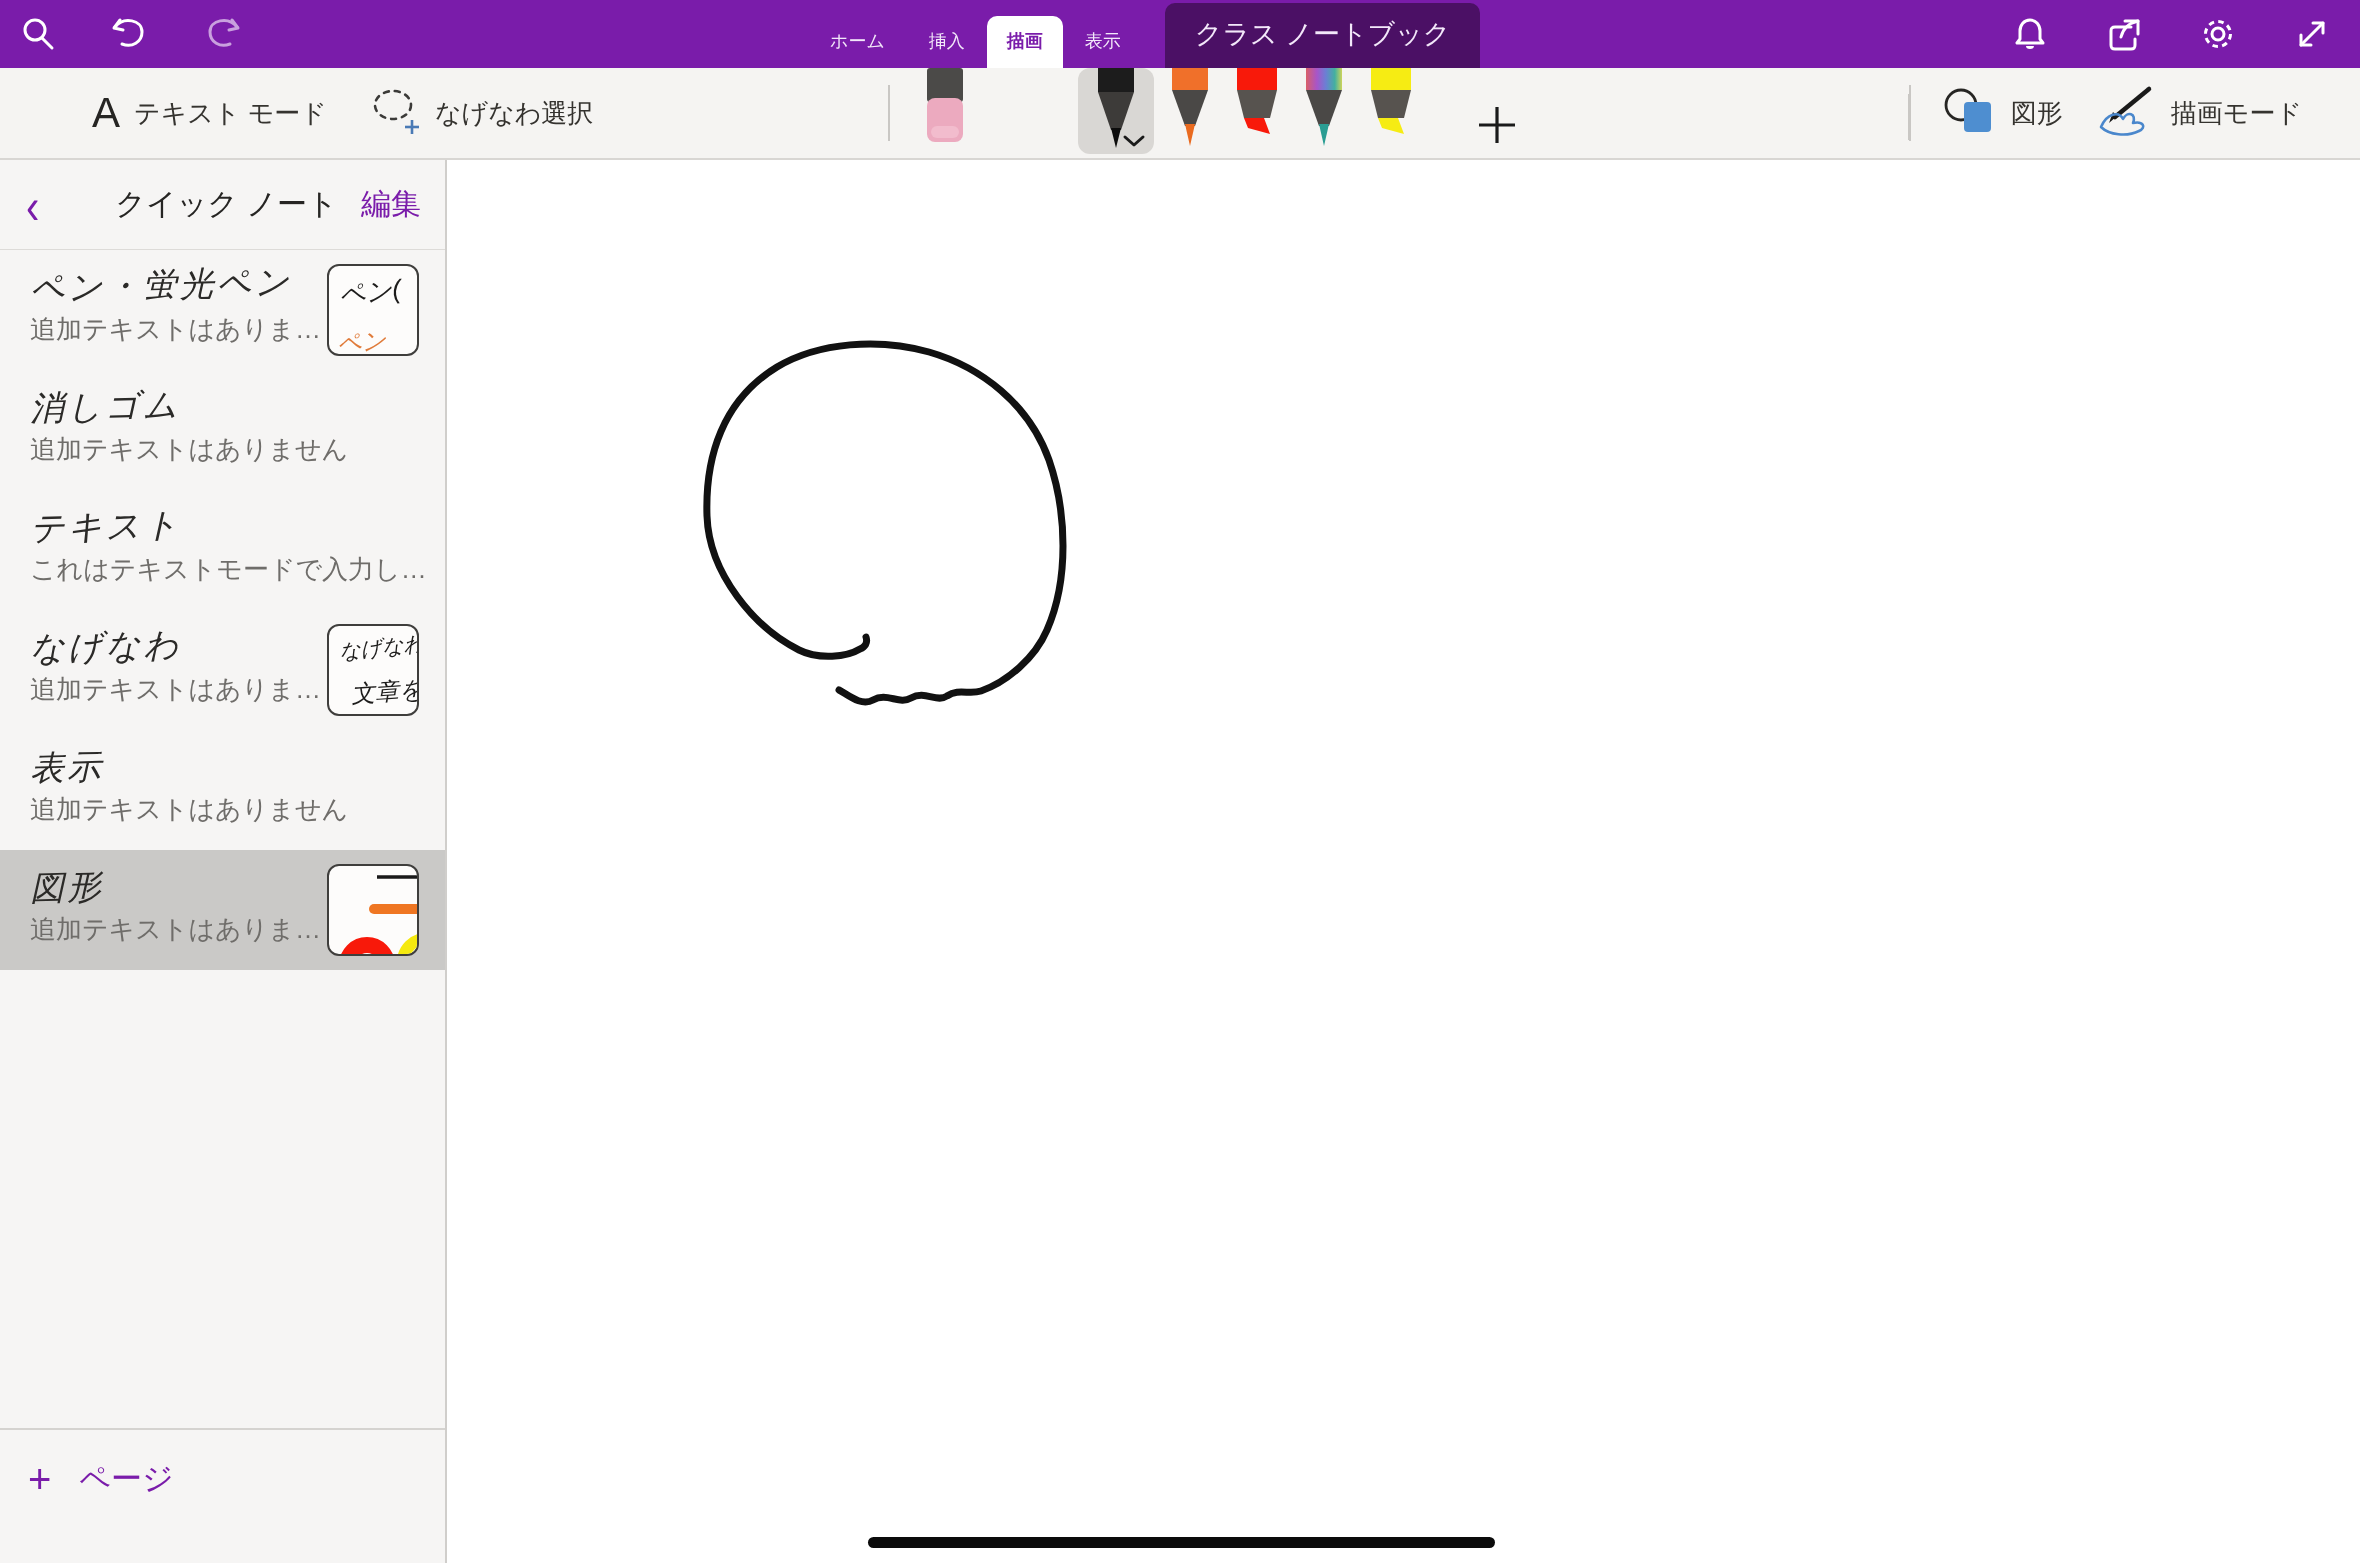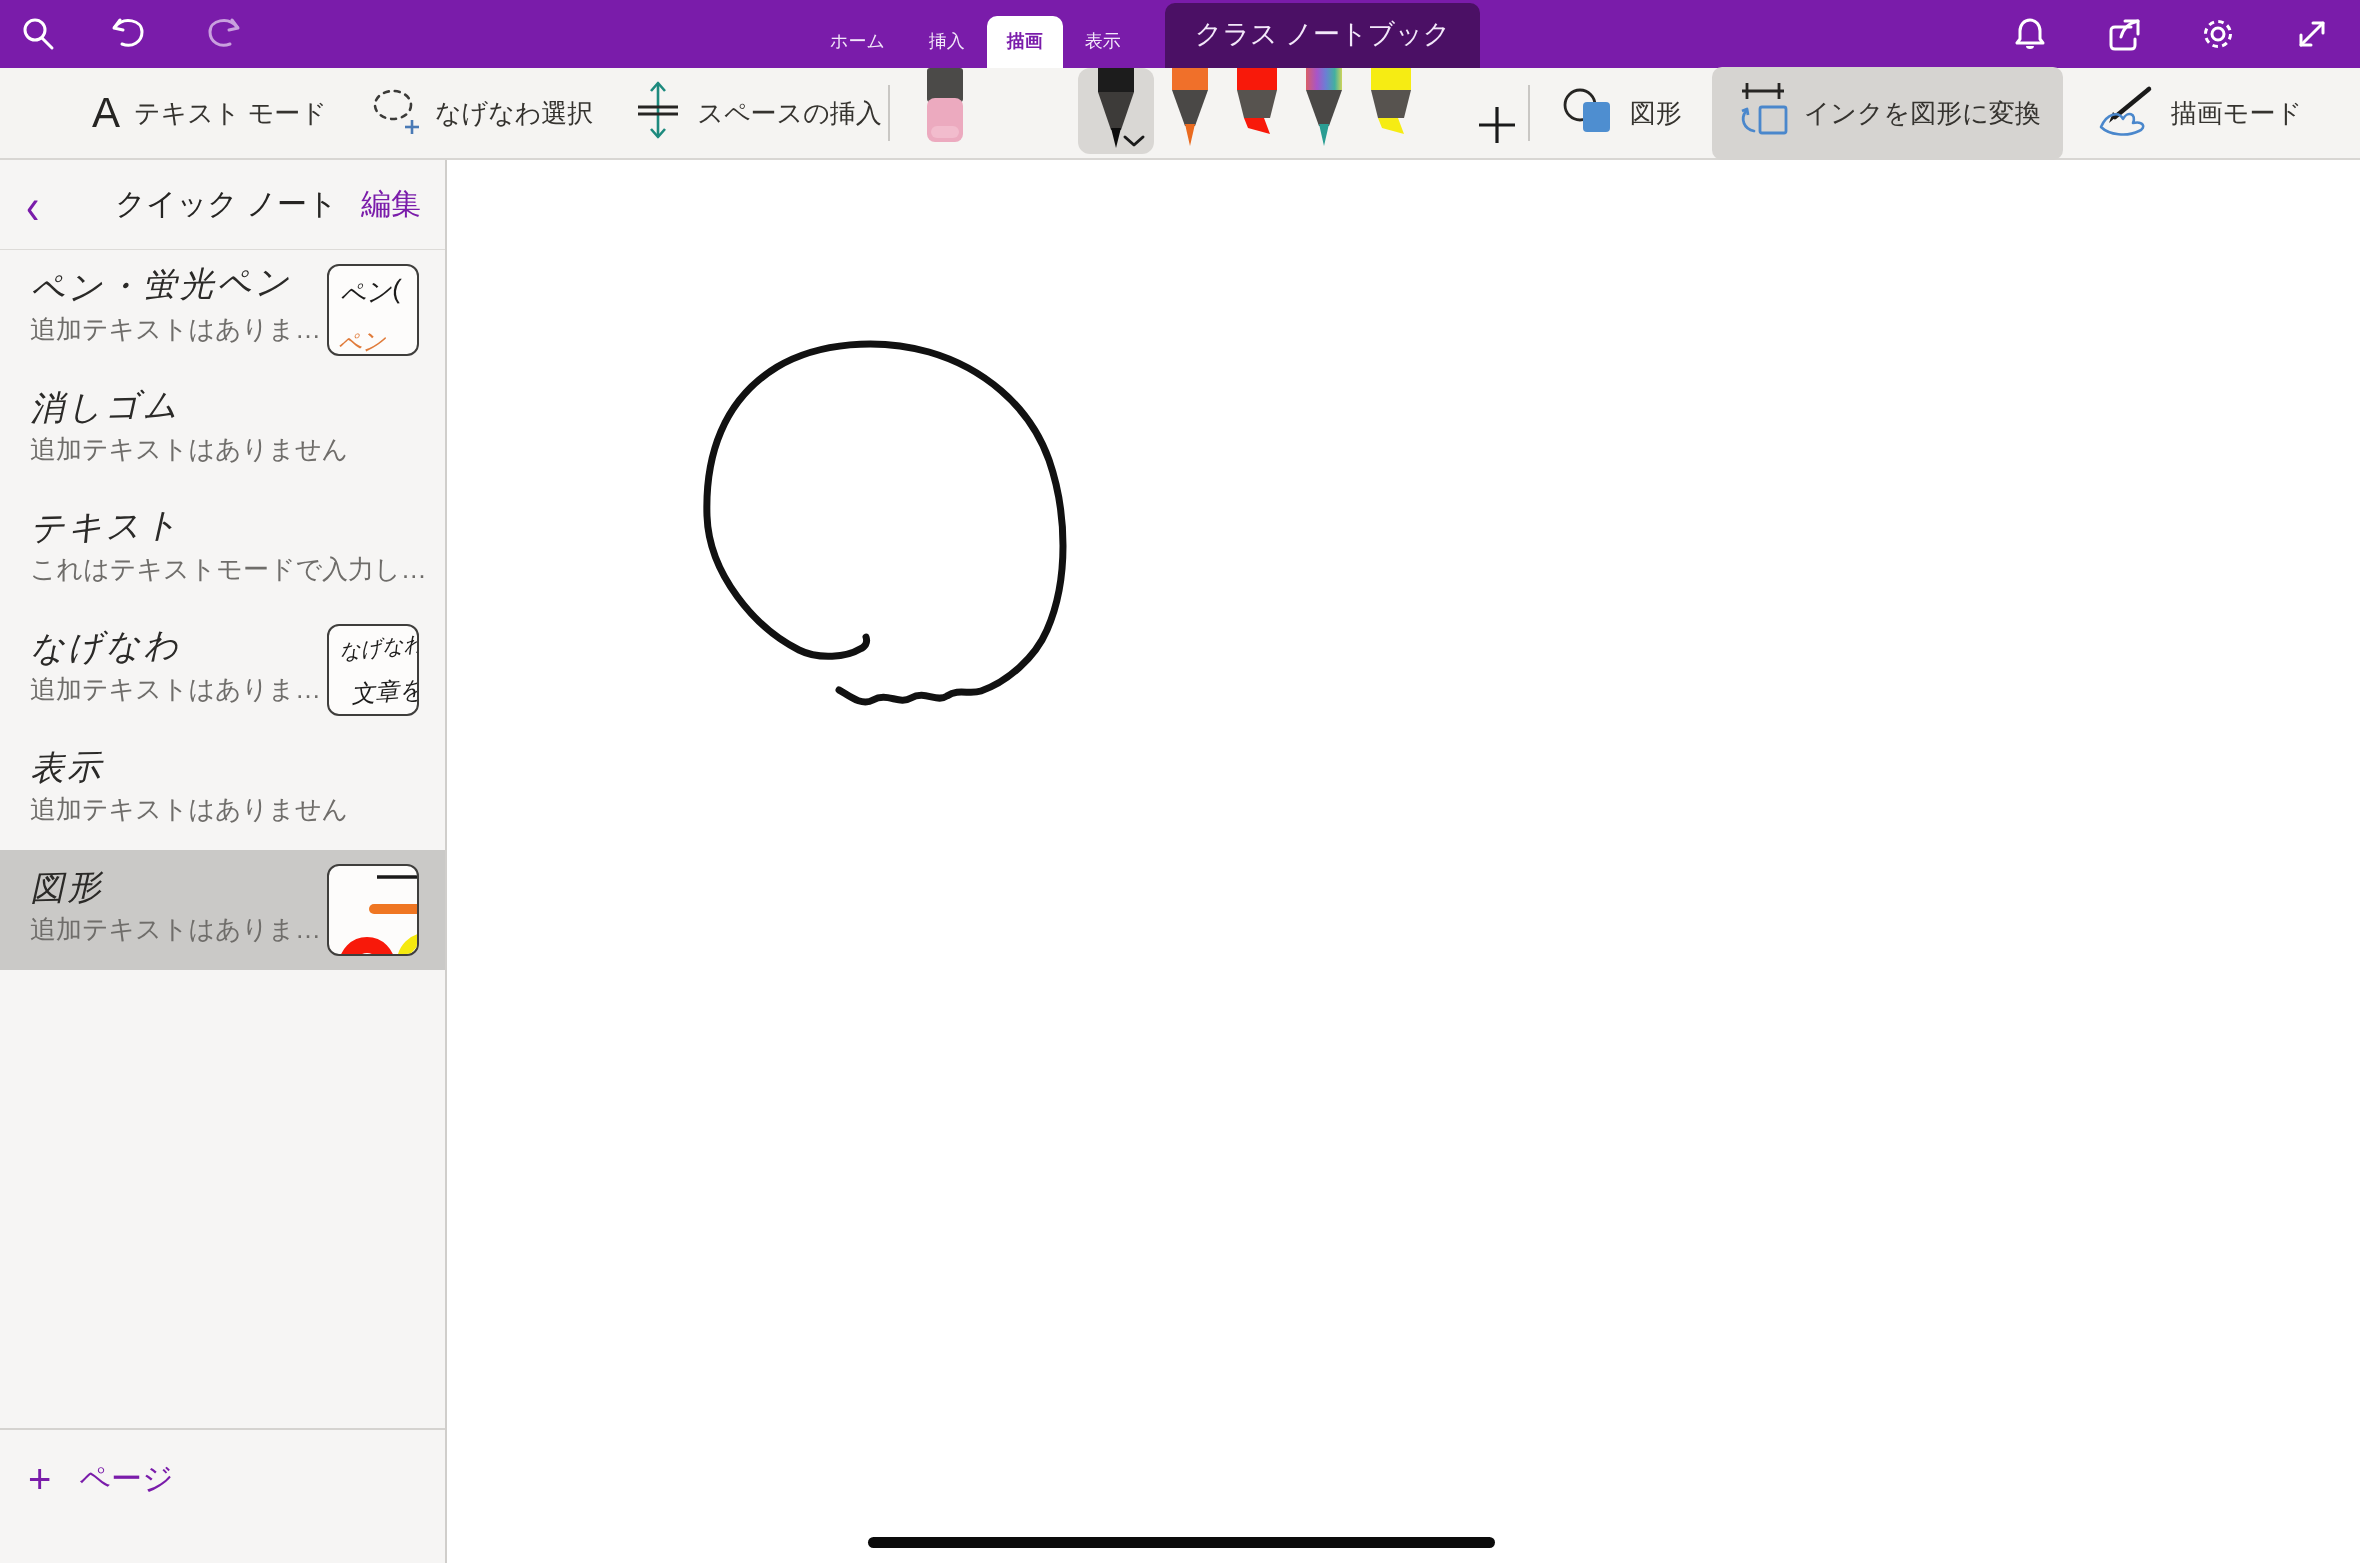--- a/index.html
+++ b/index.html
@@ -132,32 +132,20 @@
       <div class="tool">
         <span>
           <svg width="54" height="54" viewBox="0 0 54 54">
               <ellipse cx="26" cy="22" rx="18" ry="14" fill="none" stroke="#3b3a38" stroke-width="2.6" stroke-dasharray="5 6" stroke-linecap="round"></ellipse>
               <line x1="38" y1="44" x2="52" y2="44" stroke="#4a7ab5" stroke-width="2.6"></line>
               <line x1="45" y1="37" x2="45" y2="51" stroke="#4a7ab5" stroke-width="2.6"></line>
             </svg>
         </span>
         <span>なげなわ選択</span>
       </div>
-      <div class="tool">
-        <span>
-          <svg width="50" height="58" viewBox="0 0 50 58">
-              <line x1="25" y1="3" x2="25" y2="55" stroke="#1d8a7e" stroke-width="2.6"></line>
-              <polyline points="18,10 25,2 32,10" fill="none" stroke="#1d8a7e" stroke-width="2.6" stroke-linejoin="round"></polyline>
-              <polyline points="18,48 25,56 32,48" fill="none" stroke="#1d8a7e" stroke-width="2.6" stroke-linejoin="round"></polyline>
-              <line x1="5" y1="26" x2="45" y2="26" stroke="#262523" stroke-width="3.2"></line>
-              <line x1="5" y1="33" x2="45" y2="33" stroke="#262523" stroke-width="3.2"></line>
-            </svg>
-        </span>
-        <span>スペースの挿入</span>
-      </div>
     </div>
     <div class="v-div div-a"></div>
 
     <div class="pens">
       <div class="pen-slot">
         <svg width="46" height="80" viewBox="0 0 46 80">
             <rect x="5" y="0" width="36" height="34" rx="3" fill="#4b4a48"></rect>
             <rect x="5" y="30" width="36" height="44" rx="8" fill="#ecaabf"></rect>
             <rect x="9" y="58" width="28" height="12" rx="6" fill="#f2bccd"></rect>
           </svg>
@@ -222,33 +210,20 @@
       <div class="v-div"></div>
       <div class="tool">
         <span>
           <svg width="56" height="50" viewBox="0 0 56 50">
               <circle cx="20" cy="20" r="15" fill="none" stroke="#262523" stroke-width="2.8"></circle>
               <rect x="23" y="17" width="27" height="30" rx="4" fill="#4e8ed0"></rect>
             </svg>
         </span>
         <span>図形</span>
       </div>
-      <div class="ink-to-shape">
-        <span>
-          <svg width="56" height="58" viewBox="0 0 56 58">
-              <line x1="8" y1="10" x2="50" y2="10" stroke="#262523" stroke-width="2.8"></line>
-              <line x1="13" y1="2" x2="13" y2="18" stroke="#262523" stroke-width="2.8"></line>
-              <line x1="45" y1="2" x2="45" y2="18" stroke="#262523" stroke-width="2.8"></line>
-              <rect x="26" y="26" width="26" height="26" rx="2" fill="none" stroke="#4a87cc" stroke-width="2.8"></rect>
-              <path d="M20 50 C10 48 6 38 12 30" fill="none" stroke="#4a87cc" stroke-width="2.8" stroke-linecap="round"></path>
-              <polyline points="8,30 13,28 14,34" fill="none" stroke="#4a87cc" stroke-width="2.8" stroke-linejoin="round"></polyline>
-            </svg>
-        </span>
-        <span>インクを図形に変換</span>
-      </div>
       <div class="tool">
         <span>
           <svg width="64" height="54" viewBox="0 0 64 54">
               <line x1="22" y1="34" x2="56" y2="6" stroke="#1a1a1a" stroke-width="4.5" stroke-linecap="round"></line>
               <polygon points="16,40 24,33 20,29" fill="#1a1a1a"></polygon>
               <path d="M8 44 C14 30 26 28 30 36 C34 28 44 30 40 40 C50 38 54 44 46 48 C34 54 16 52 8 44 Z" fill="none" stroke="#4a87cc" stroke-width="2.6" stroke-linejoin="round"></path>
             </svg>
         </span>
         <span>描画モード</span>
       </div>

